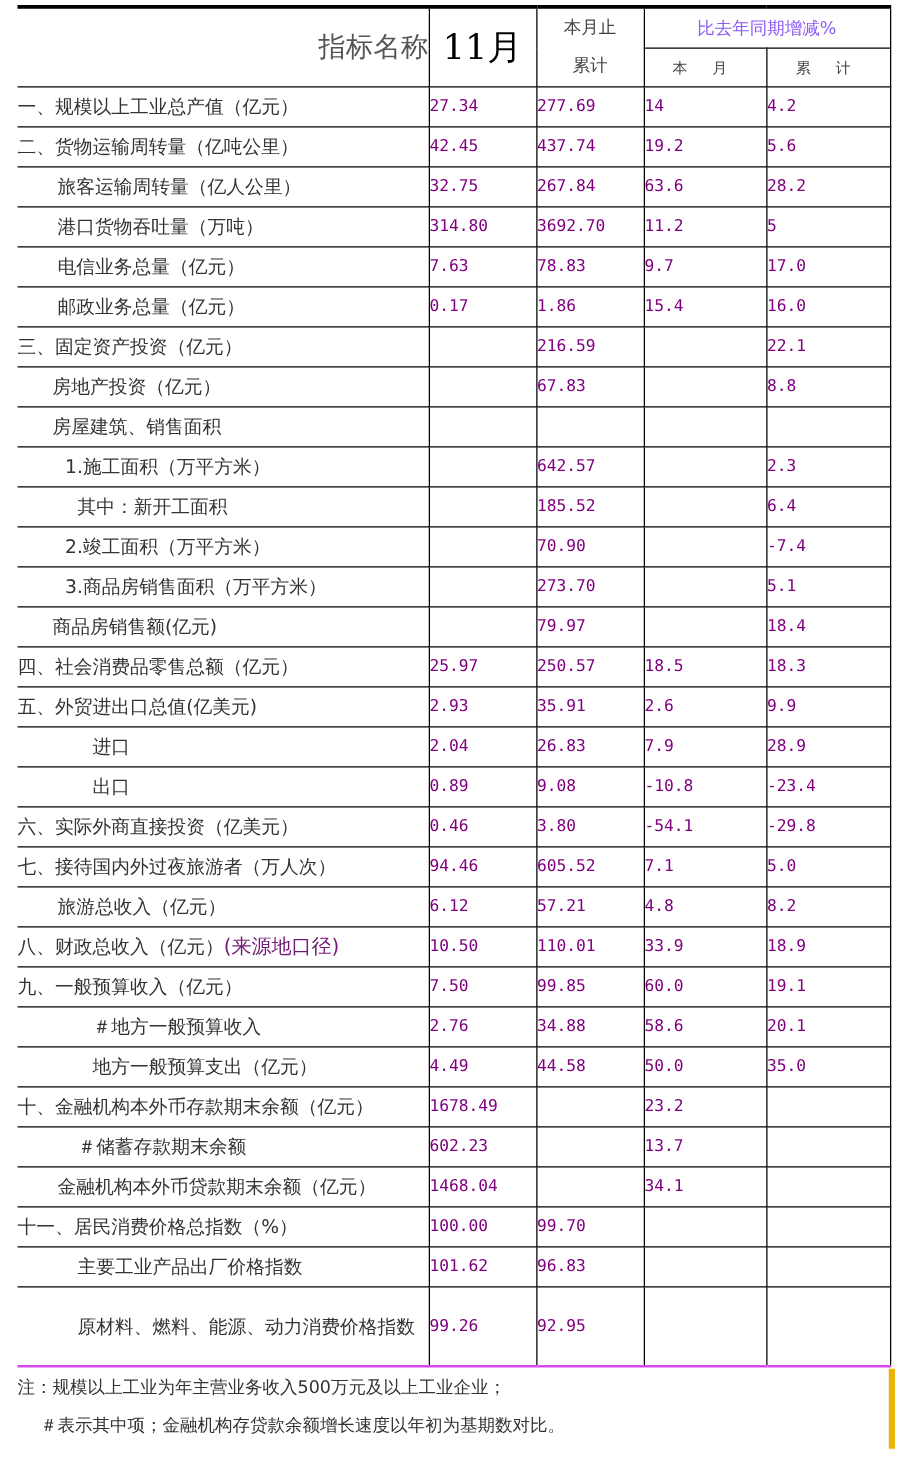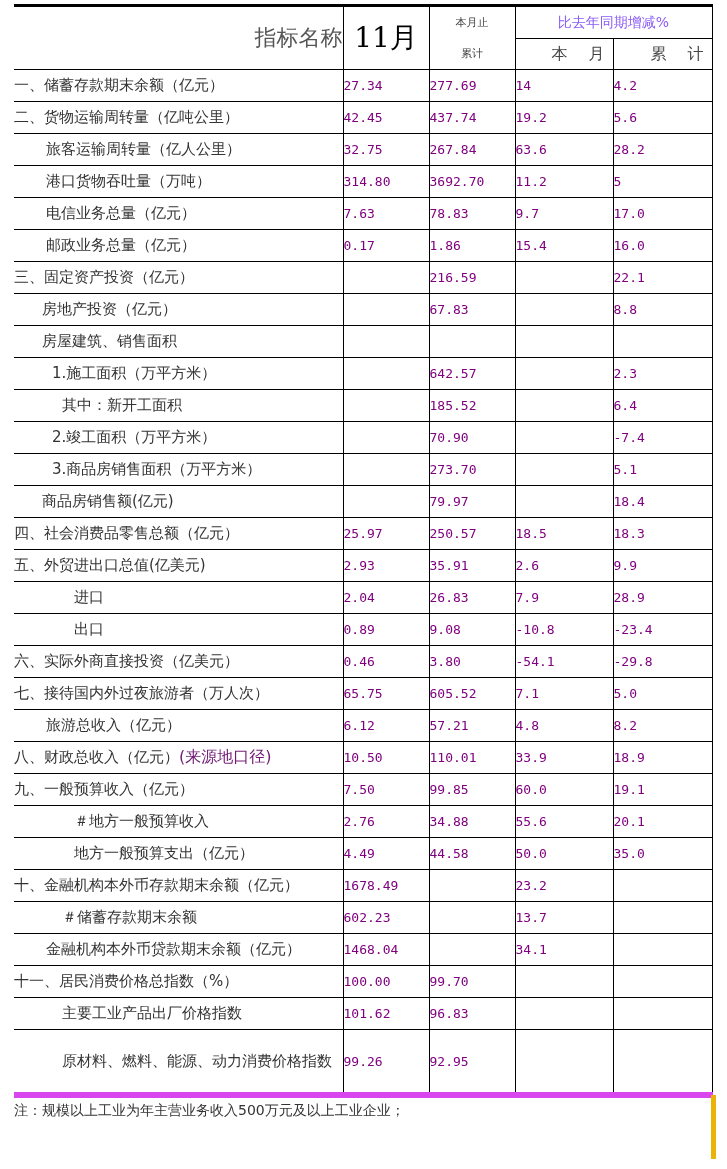--- a/index.html
+++ b/index.html
@@ -6,27 +6,27 @@
   body { width: 727px; height: 1169px; position: relative; overflow: hidden; font-family: "DejaVu Sans", sans-serif; }
   .sheet { position: absolute; left: 14px; top: 4px; width: 698px; }
   table.stats { border-collapse: collapse; width: 698px; table-layout: fixed; }
   table.stats col.c0 { width: 329px; }
   table.stats col.c1 { width: 86px; }
   table.stats col.c2 { width: 86px; }
   table.stats col.c3 { width: 98px; }
   table.stats col.c4 { width: 99px; }
   table.stats td, table.stats th { border: 1px solid #000; padding: 0; vertical-align: middle; overflow: hidden; white-space: nowrap; }
   table.stats tr.top th { border-top: 3px solid #000; }
-  table.stats tr.last td { border-bottom: 6px solid #d946ef; }
+  table.stats tr.last td { border-bottom: 2px solid #d946ef; }
   table.stats td:first-child, table.stats th:first-child { border-left: none; }
   th.h-name { font-weight: normal; font-size: 22px; color: #555; height: 62px; text-align: right; }
   th.h-month { font-weight: normal; font-size: 28px; color: #000000; font-family: "DejaVu Serif", serif; }
-  th.h-cum { font-weight: normal; font-size: 11px; color: #444; text-align: center; line-height: 31px; }
+  th.h-cum { font-weight: normal; font-size: 14px; color: #444; text-align: center; line-height: 31px; }
   th.h-yoy { font-weight: normal; font-size: 14px; color: #8b5cf6; text-align: center; height: 31px; }
-  th.h-sub { font-weight: normal; font-size: 16px; color: #444; text-align: right; height: 30px; letter-spacing: 8px; }
+  th.h-sub { font-weight: normal; font-size: 12px; color: #444; text-align: center; height: 30px; letter-spacing: 8px; }
   tr.row td { height: 31px; }
   td.name { font-size: 15px; color: #333; text-align: left; }
   td.num { font-family: "DejaVu Sans Mono", monospace; font-size: 13px; color: #800080; text-align: left; padding-left: 1px; letter-spacing: 0px; }
   .ind1 { padding-left: 32px !important; }
   .ind2 { padding-left: 38px !important; }
   .ind3 { padding-left: 48px !important; }
   .ind4 { padding-left: 60px !important; }
   .ind0b { padding-left: 28px !important; }
   .src { color: #701a75; font-size: 16px; }
   tr.tall td { height: 62px; }
@@ -57,21 +57,21 @@
       </th>
       <th class="h-yoy" colspan="2">比去年同期增减%</th>
     </tr>
     <tr>
       <th class="h-sub">本 月</th>
       <th class="h-sub">累 计</th>
     </tr>
   </thead>
   <tbody>
     <tr class="row">
-          <td class="name">一、储蓄存款期末余额（亿元）</td>
+          <td class="name">一、规模以上工业总产值（亿元）</td>
           <td class="num">27.34</td>
           <td class="num">277.69</td>
           <td class="num">14</td>
           <td class="num">4.2</td>
         </tr>
     <tr class="row">
           <td class="name">二、货物运输周转量（亿吨公里）</td>
           <td class="num">42.45</td>
           <td class="num">437.74</td>
           <td class="num">19.2</td>
@@ -191,21 +191,21 @@
         </tr>
     <tr class="row">
           <td class="name">六、实际外商直接投资（亿美元）</td>
           <td class="num">0.46</td>
           <td class="num">3.80</td>
           <td class="num">-54.1</td>
           <td class="num">-29.8</td>
         </tr>
     <tr class="row">
           <td class="name">七、接待国内外过夜旅游者（万人次）</td>
-          <td class="num">65.75</td>
+          <td class="num">94.46</td>
           <td class="num">605.52</td>
           <td class="num">7.1</td>
           <td class="num">5.0</td>
         </tr>
     <tr class="row">
           <td class="name ind1">旅游总收入（亿元）</td>
           <td class="num">6.12</td>
           <td class="num">57.21</td>
           <td class="num">4.8</td>
           <td class="num">8.2</td>
@@ -221,21 +221,21 @@
           <td class="name">九、一般预算收入（亿元）</td>
           <td class="num">7.50</td>
           <td class="num">99.85</td>
           <td class="num">60.0</td>
           <td class="num">19.1</td>
         </tr>
     <tr class="row">
           <td class="name ind4">＃地方一般预算收入</td>
           <td class="num">2.76</td>
           <td class="num">34.88</td>
-          <td class="num">55.6</td>
+          <td class="num">58.6</td>
           <td class="num">20.1</td>
         </tr>
     <tr class="row">
           <td class="name ind4">地方一般预算支出（亿元）</td>
           <td class="num">4.49</td>
           <td class="num">44.58</td>
           <td class="num">50.0</td>
           <td class="num">35.0</td>
         </tr>
     <tr class="row">
@@ -279,13 +279,14 @@
           <td class="num">92.95</td>
           <td class="num"></td>
           <td class="num"></td>
         </tr>
   </tbody>
 </table>
 </div>
 
 <div class="notes">
   <p class="n1">注：规模以上工业为年主营业务收入500万元及以上工业企业；</p>
+  <p class="n2">＃表示其中项；金融机构存贷款余额增长速度以年初为基期数对比。</p>
 </div>
 
 </body></html>

